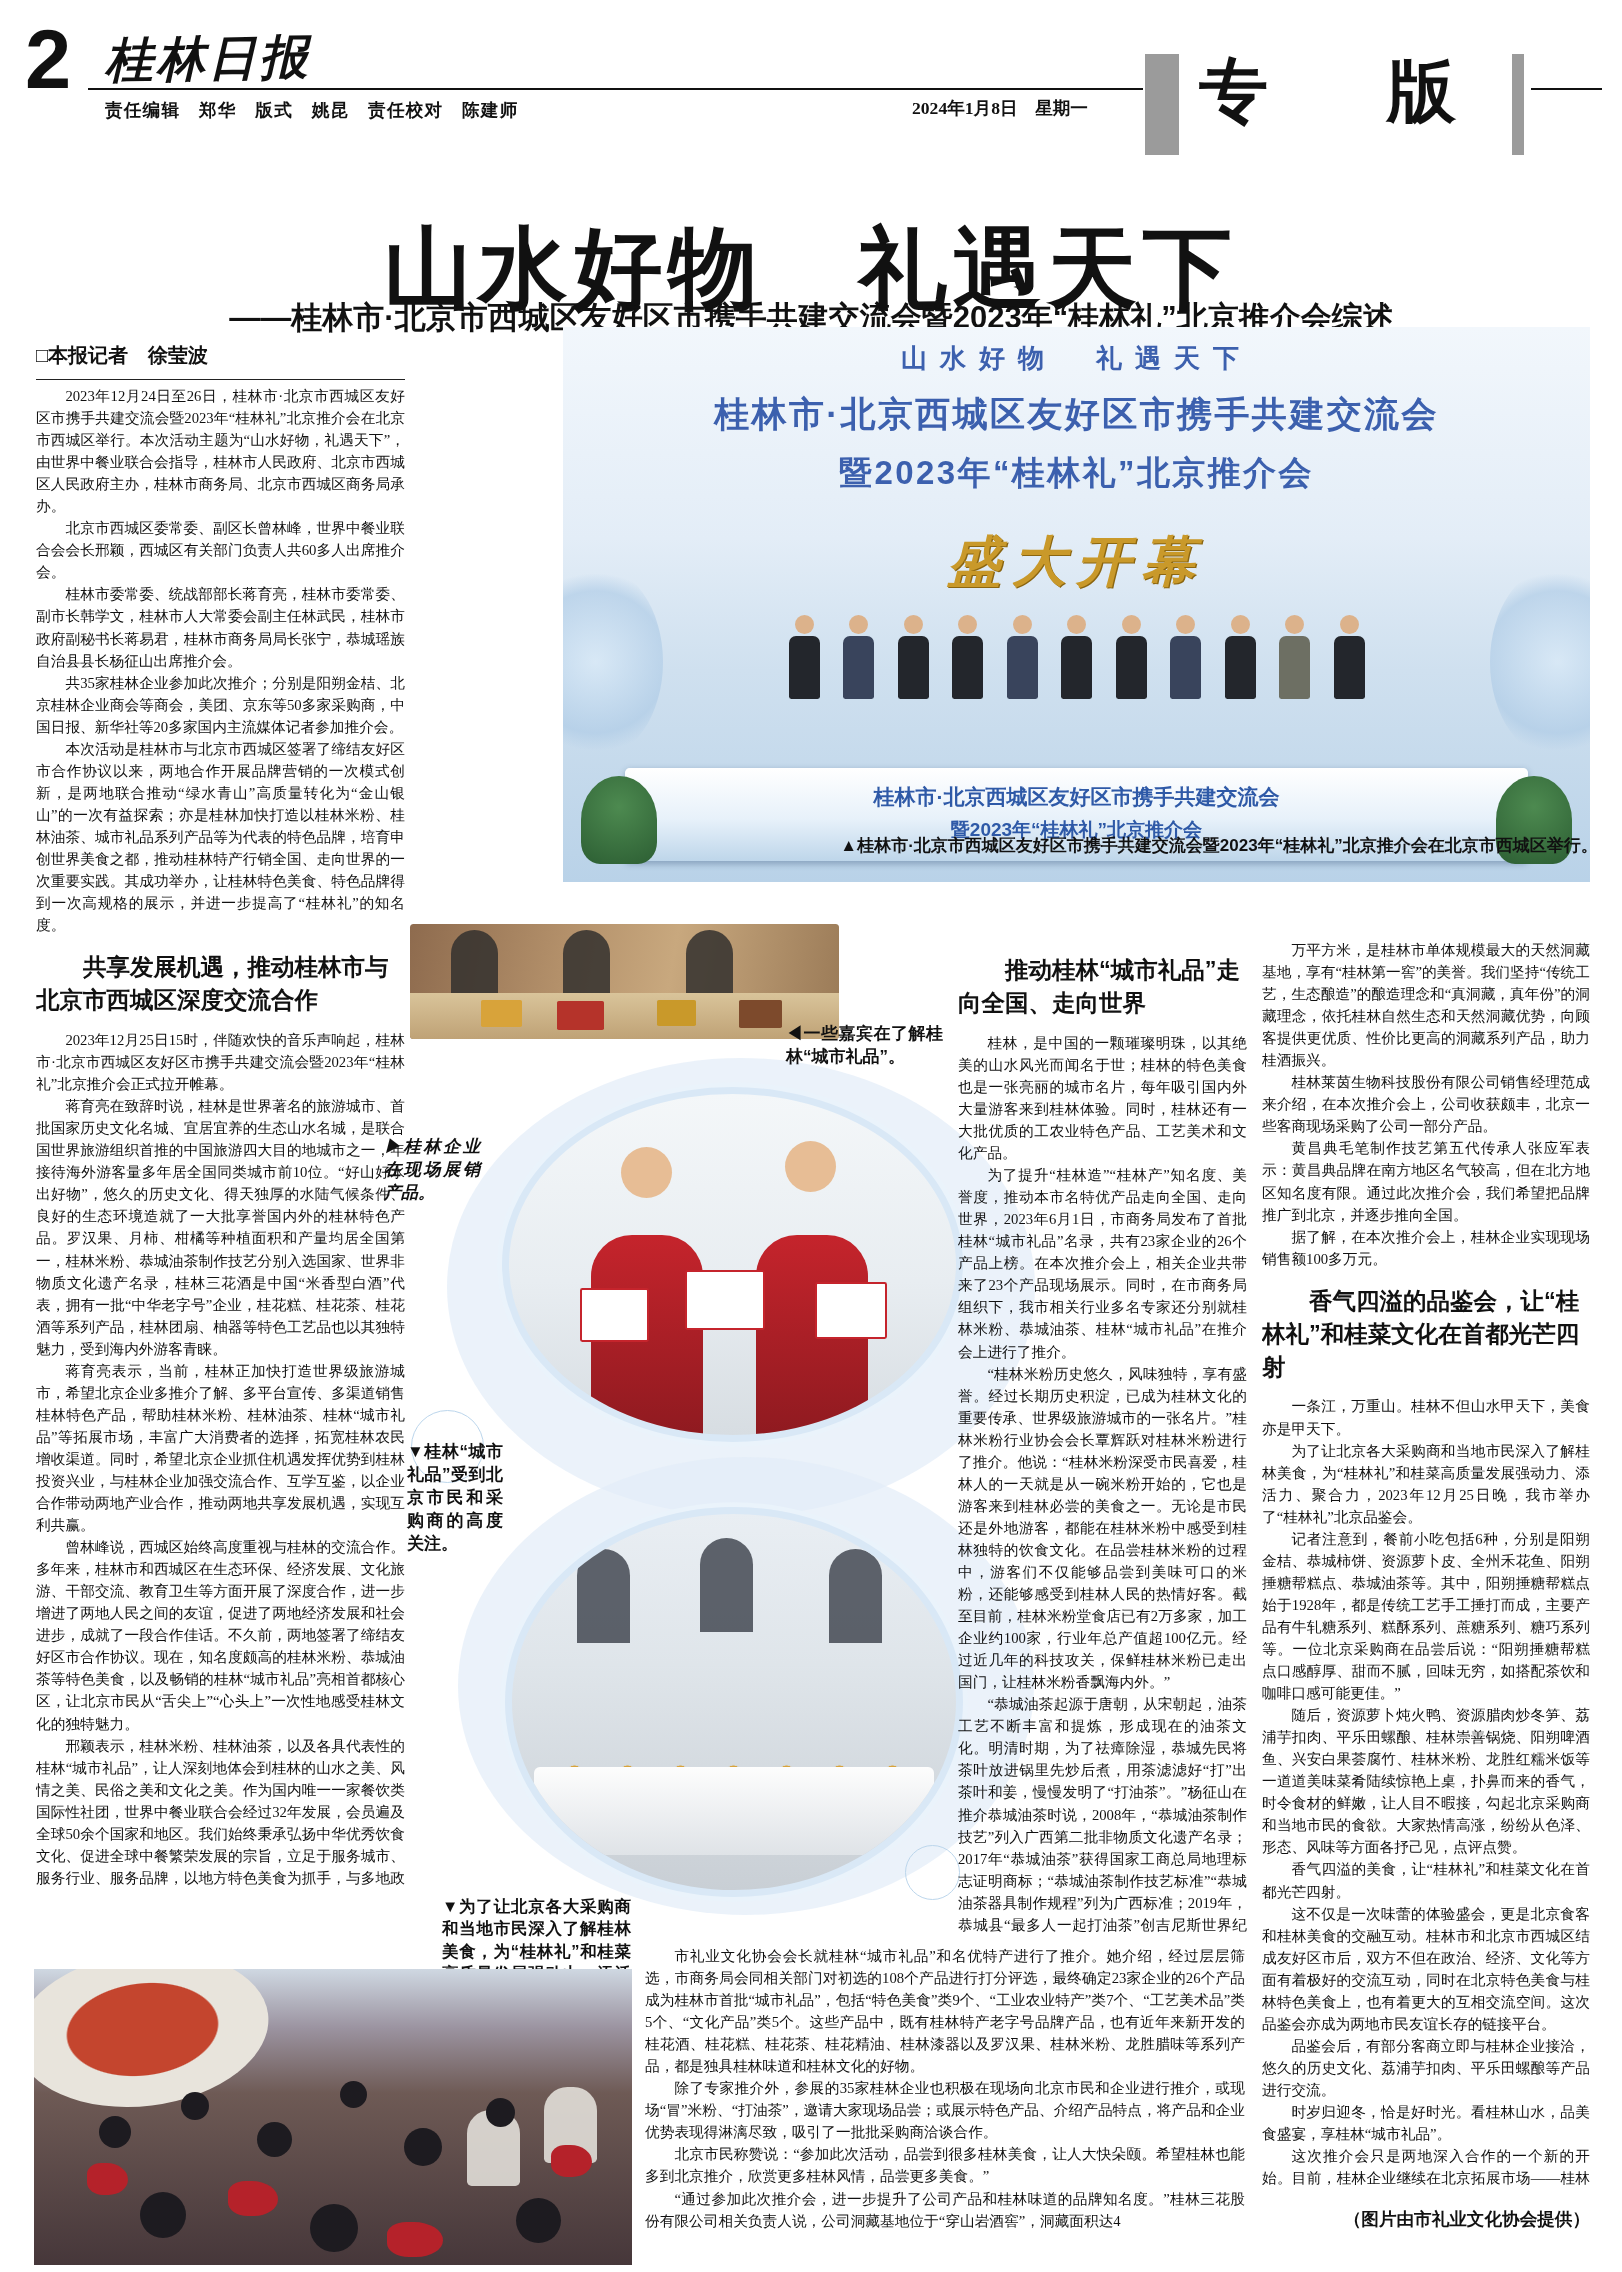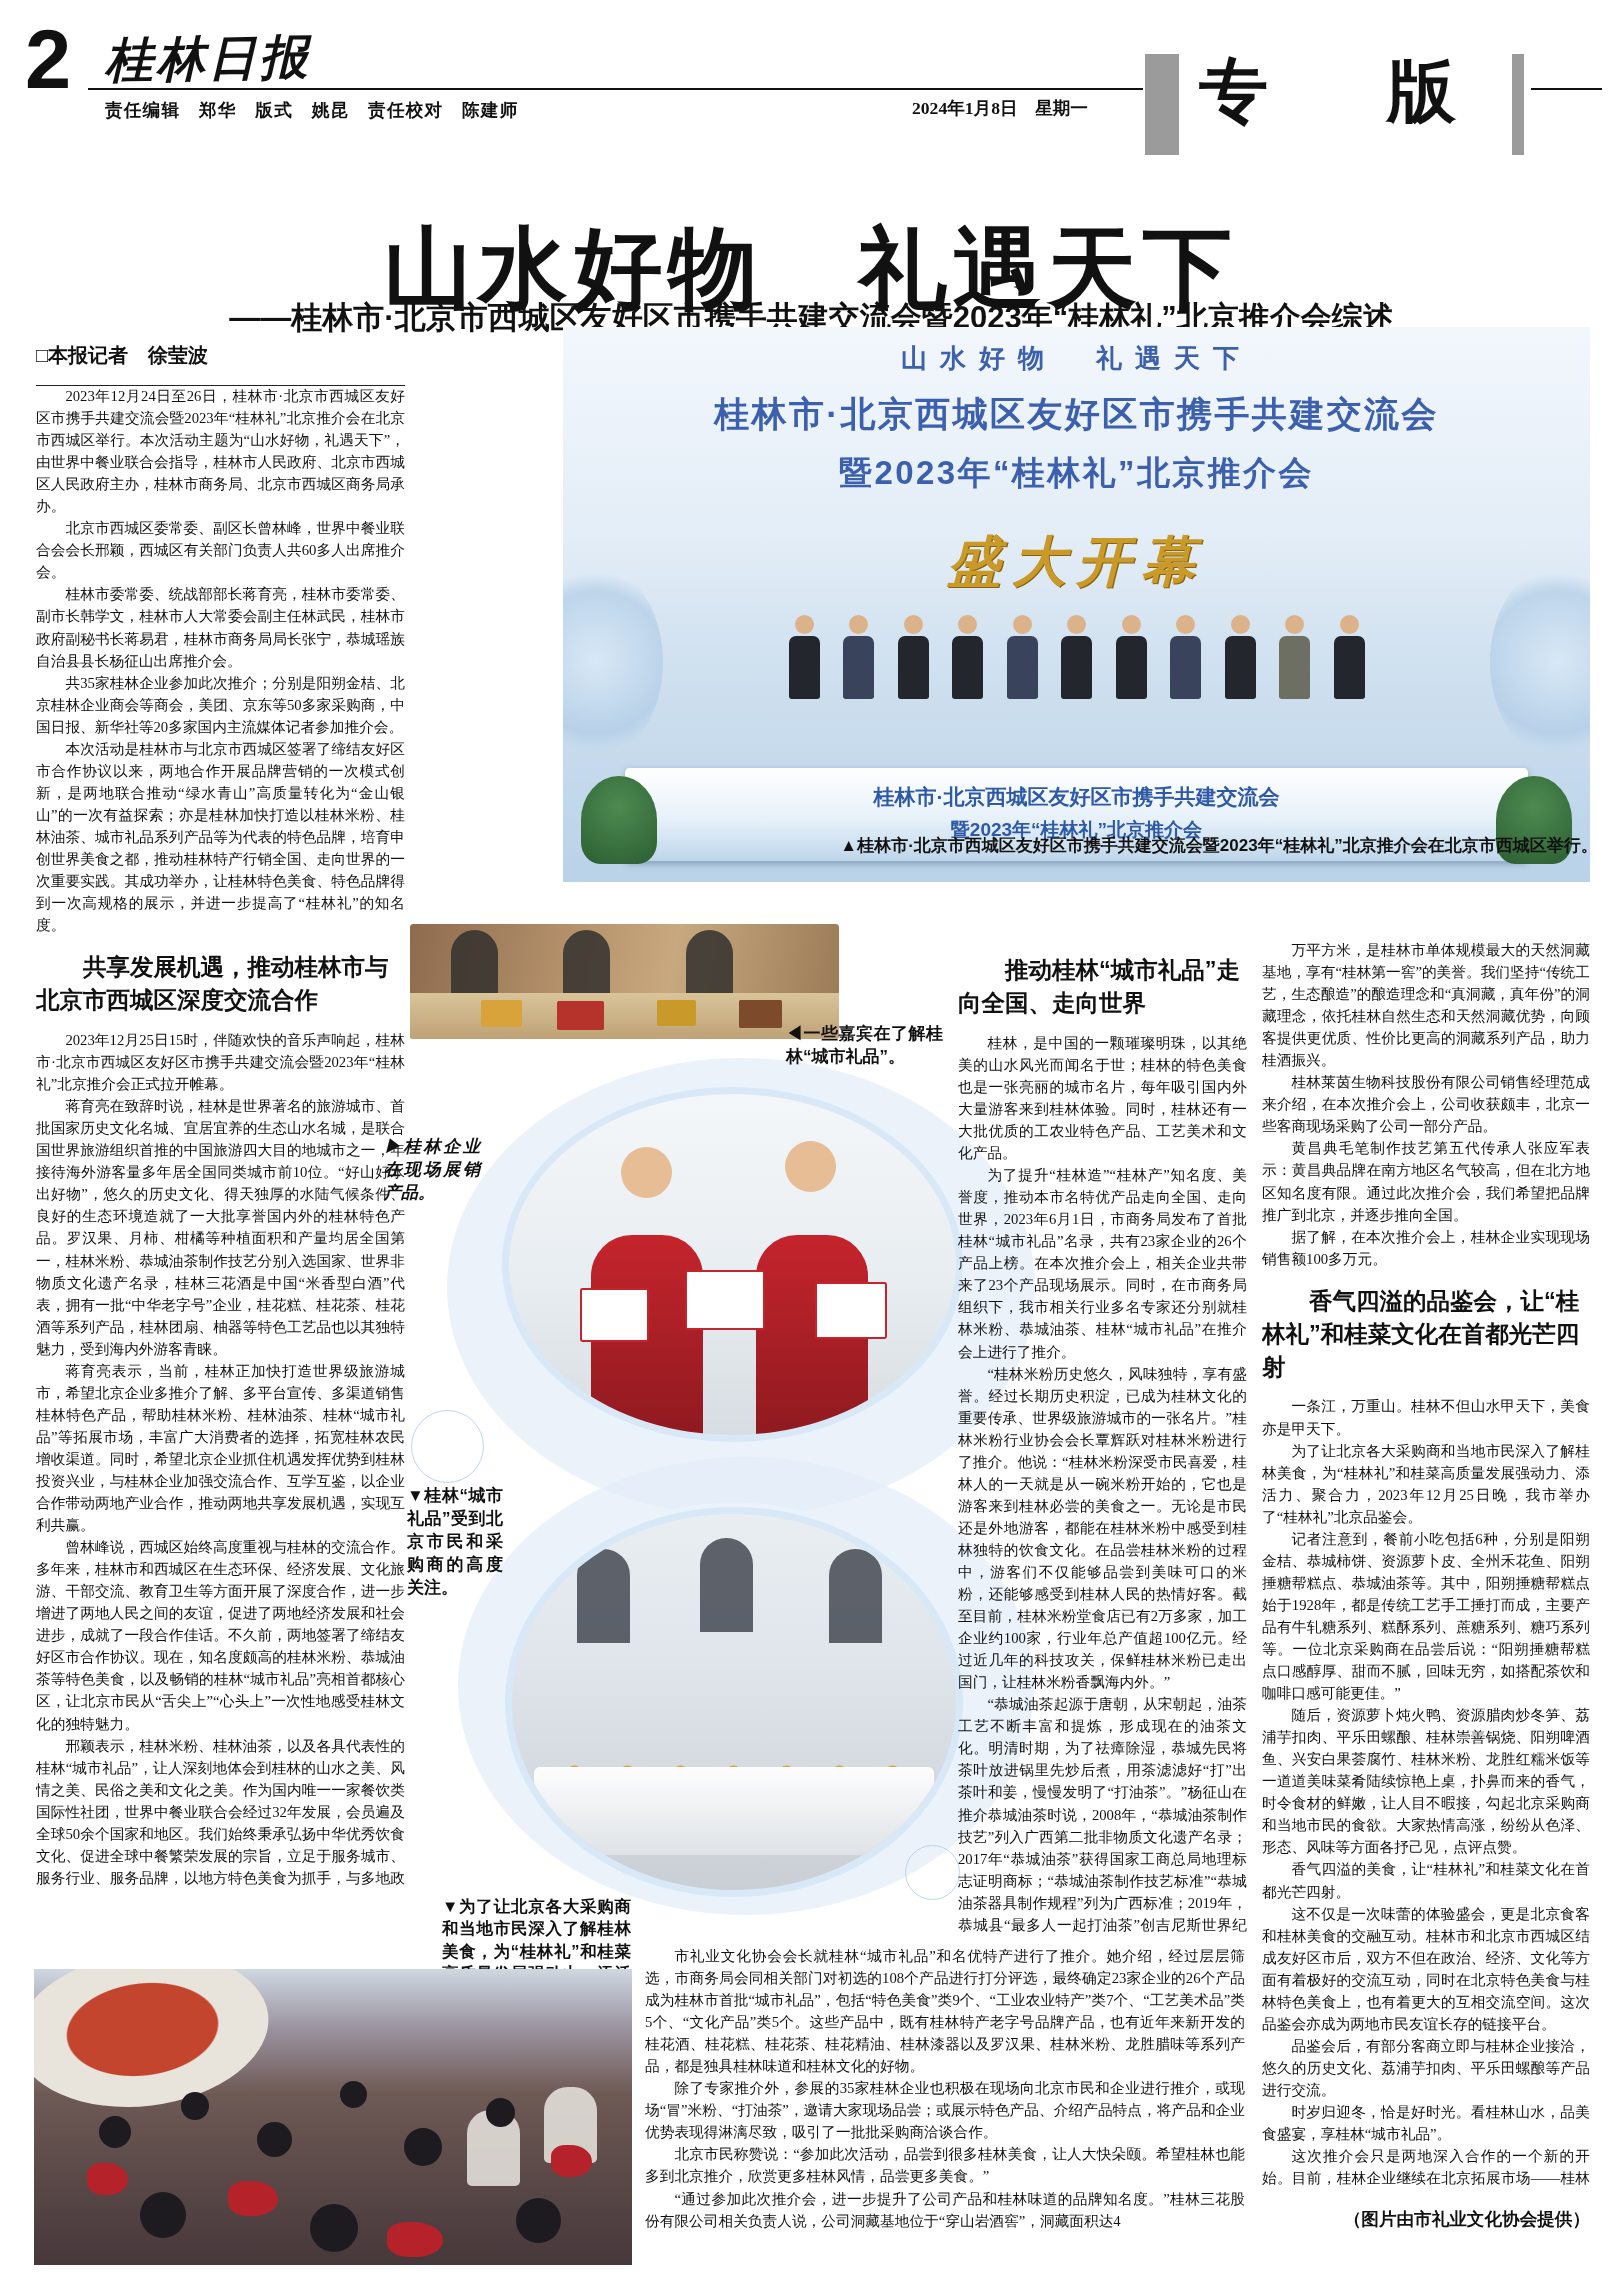--- a/index.html
+++ b/index.html
@@ -22,38 +22,38 @@
                 letter-spacing:25px;}
   .hrule-right{position:absolute;left:1531px;top:88px;width:71px;height:2.4px;background:#111;}
   
   .main-title{position:absolute;left:88px;top:160px;width:1445px;text-align:center;
               font-family:"Liberation Sans",sans-serif;font-weight:900;font-size:89px;
               letter-spacing:5.9px;line-height:1.1;}
   .sub-title{position:absolute;left:71px;top:271px;width:1481px;text-align:center;
              font-family:"Liberation Sans",sans-serif;font-weight:700;font-size:31px;}
   
   .byline{position:absolute;left:36px;top:342px;width:369px;font-size:20px;font-weight:700;
-          padding-bottom:16px;border-bottom:1.8px solid #222;}
+          padding-bottom:10px;border-bottom:1.8px solid #222;}
   .col{position:absolute;font-size:14.7px;line-height:1.5;text-align:justify;overflow:hidden;}
   .col p{margin:0;text-indent:2em;}
   .col-left{left:36px;top:385px;width:369px;height:1507px;}
   .col-mid{left:958px;top:939px;width:289px;height:996px;}
   .col-mid-bottom{left:645px;top:1945px;width:600px;height:322px;}
   .col-right{left:1262px;top:939px;width:328px;height:1246px;}
   .sec-head{font-family:"Liberation Sans",sans-serif;font-weight:900;font-size:23.5px;
             line-height:1.4;text-indent:2em;margin:15.3px 0 11.8px 0;text-align:left;}
   .credit{position:absolute;left:1262px;top:2207px;width:328px;text-align:right;
           font-family:"Liberation Sans",sans-serif;font-weight:700;font-size:17.6px;}
   
   .cap{position:absolute;font-family:"Liberation Sans",sans-serif;font-weight:700;
        font-size:17px;line-height:1.35;text-align:justify;}
   .cap-main{left:840px;top:835px;width:758px;text-align:center;font-size:17px;}
   .cap-a{left:786px;top:1023px;width:157px;}
   .cap-b{left:384px;top:1136px;width:96px;font-style:italic;}
-  .cap-c{left:407px;top:1441px;width:96px;margin-top:44px;}
+  .cap-c{left:407px;top:1441px;width:96px;}
   .cap-banquet{left:442px;top:1895px;width:189px;font-size:16.5px;}
   
   .photo-main{position:absolute;left:563px;top:327px;width:1027px;height:555px;overflow:hidden;
               background:linear-gradient(180deg,#f2f7fc 0%,#e3edf7 38%,#cfe0ef 62%,#b9d2e8 100%);}
   .pm-banner{position:absolute;left:0;top:14px;width:100%;text-align:center;color:#3c60ae;}
   .pm-l1{font-family:"Liberation Sans",sans-serif;font-weight:700;font-size:26px;letter-spacing:13px;}
   .pm-l2{font-family:"Liberation Sans",sans-serif;font-weight:900;font-size:35px;margin-top:15.3px;letter-spacing:2.4px;}
   .pm-l3{font-family:"Liberation Sans",sans-serif;font-weight:900;font-size:33px;margin-top:13px;letter-spacing:2.4px;}
   .pm-gold{position:absolute;left:0;top:199px;width:100%;text-align:center;color:#c9992a;
            font-weight:900;font-style:italic;font-size:54px;letter-spacing:10.6px;

